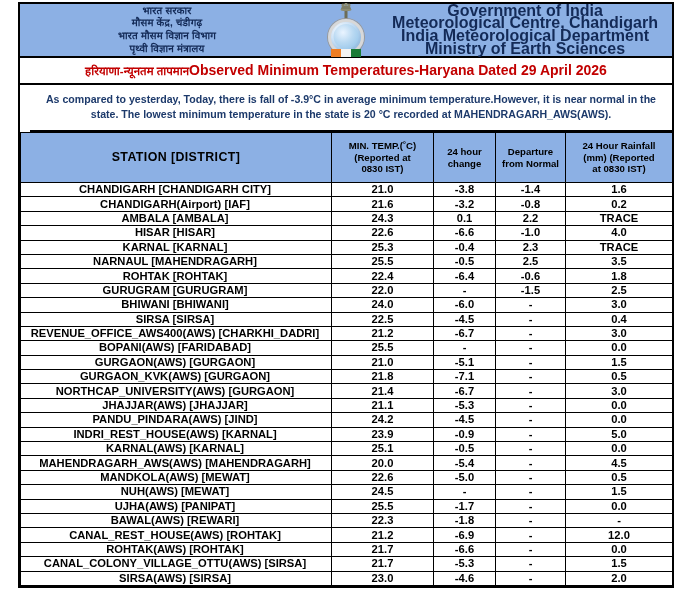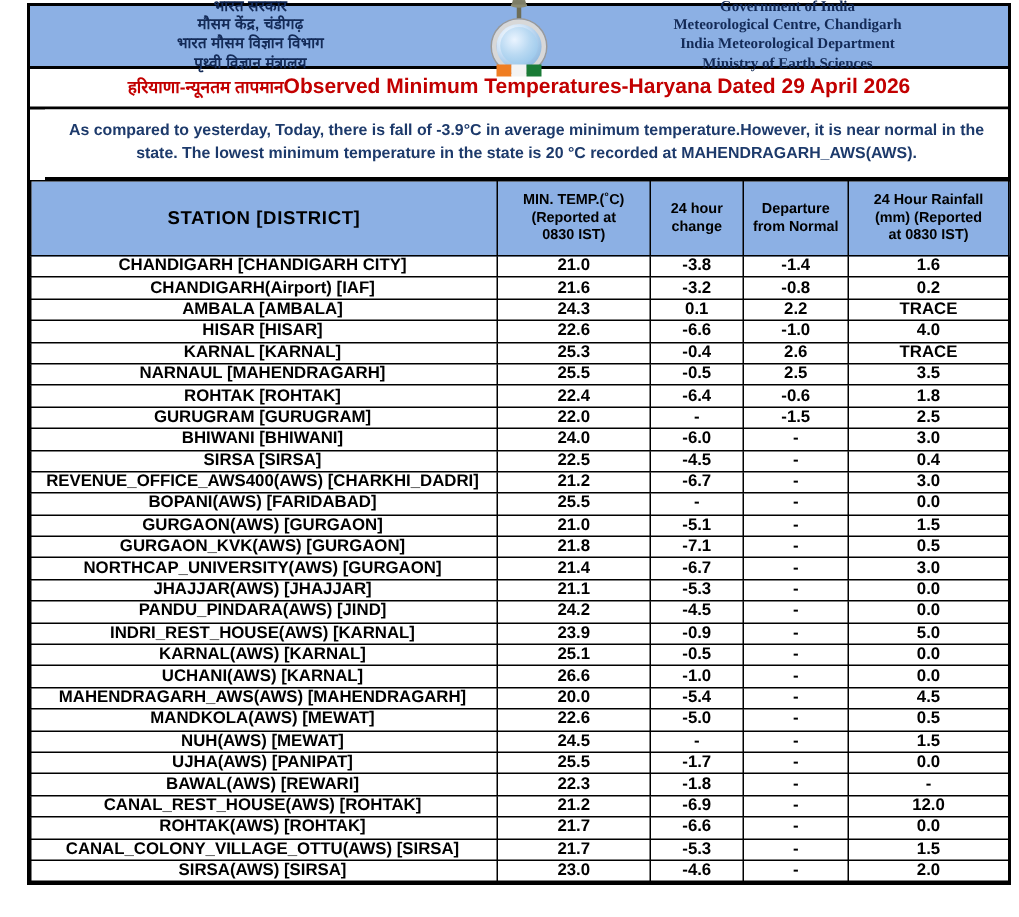--- a/index.html
+++ b/index.html
@@ -21,42 +21,41 @@
     top: 2px;
     width: 656px;
     border: 2px solid #000000;
     box-sizing: border-box;
     background: #ffffff;
   }
 
   
   .masthead {
     background: #8cb0e4;
-    height: 42px;
+    height: 54px;
     display: flex;
     align-items: center;
     border-bottom: 2px solid #000000;
     box-sizing: border-box;
     position: relative;
   }
   .mast-col {
     flex: 1 1 0;
     text-align: center;
     line-height: 12.6px;
     color: #132a57;
     font-size: 10.5px;
     font-weight: bold;
   }
   .mast-col.hindi {
     font-size: 10px;
     letter-spacing: 0.2px;
   }
   .mast-col.eng {
-    font-size: 10px;
-    font-family: Liberation Serif, serif;
+    font-size: 16px;
   }
   .mast-emblem {
     width: 64px;
     flex: 0 0 64px;
     display: flex;
     align-items: center;
     justify-content: center;
   }
 
   .emblem {
@@ -308,21 +307,21 @@
           <td class="st clip"><span class="stname">HISAR  [HISAR]</span></td>
           <td>22.6</td>
           <td>-6.6</td>
           <td>-1.0</td>
           <td class="rain">4.0</td>
         </tr>
         <tr>
           <td class="st clip"><span class="stname">KARNAL  [KARNAL]</span></td>
           <td>25.3</td>
           <td>-0.4</td>
-          <td>2.6</td>
+          <td>2.3</td>
           <td class="rain">TRACE</td>
         </tr>
         <tr>
           <td class="st clip"><span class="stname">NARNAUL  [MAHENDRAGARH]</span></td>
           <td>25.5</td>
           <td>-0.5</td>
           <td>2.5</td>
           <td class="rain">3.5</td>
         </tr>
         <tr>
@@ -410,27 +409,20 @@
           <td class="rain">5.0</td>
         </tr>
         <tr>
           <td class="st clip"><span class="stname">KARNAL(AWS)  [KARNAL]</span></td>
           <td>25.1</td>
           <td>-0.5</td>
           <td>-</td>
           <td class="rain zero">0.0</td>
         </tr>
         <tr>
-          <td class="st clip"><span class="stname">UCHANI(AWS)  [KARNAL]</span></td>
-          <td>26.6</td>
-          <td>-1.0</td>
-          <td>-</td>
-          <td class="rain zero">0.0</td>
-        </tr>
-        <tr>
           <td class="st"><span class="stname">MAHENDRAGARH_AWS(AWS)  [MAHENDRAGARH]</span></td>
           <td class="lowest">20.0</td>
           <td>-5.4</td>
           <td>-</td>
           <td class="rain">4.5</td>
         </tr>
         <tr>
           <td class="st clip"><span class="stname">MANDKOLA(AWS)  [MEWAT]</span></td>
           <td>22.6</td>
           <td>-5.0</td>

